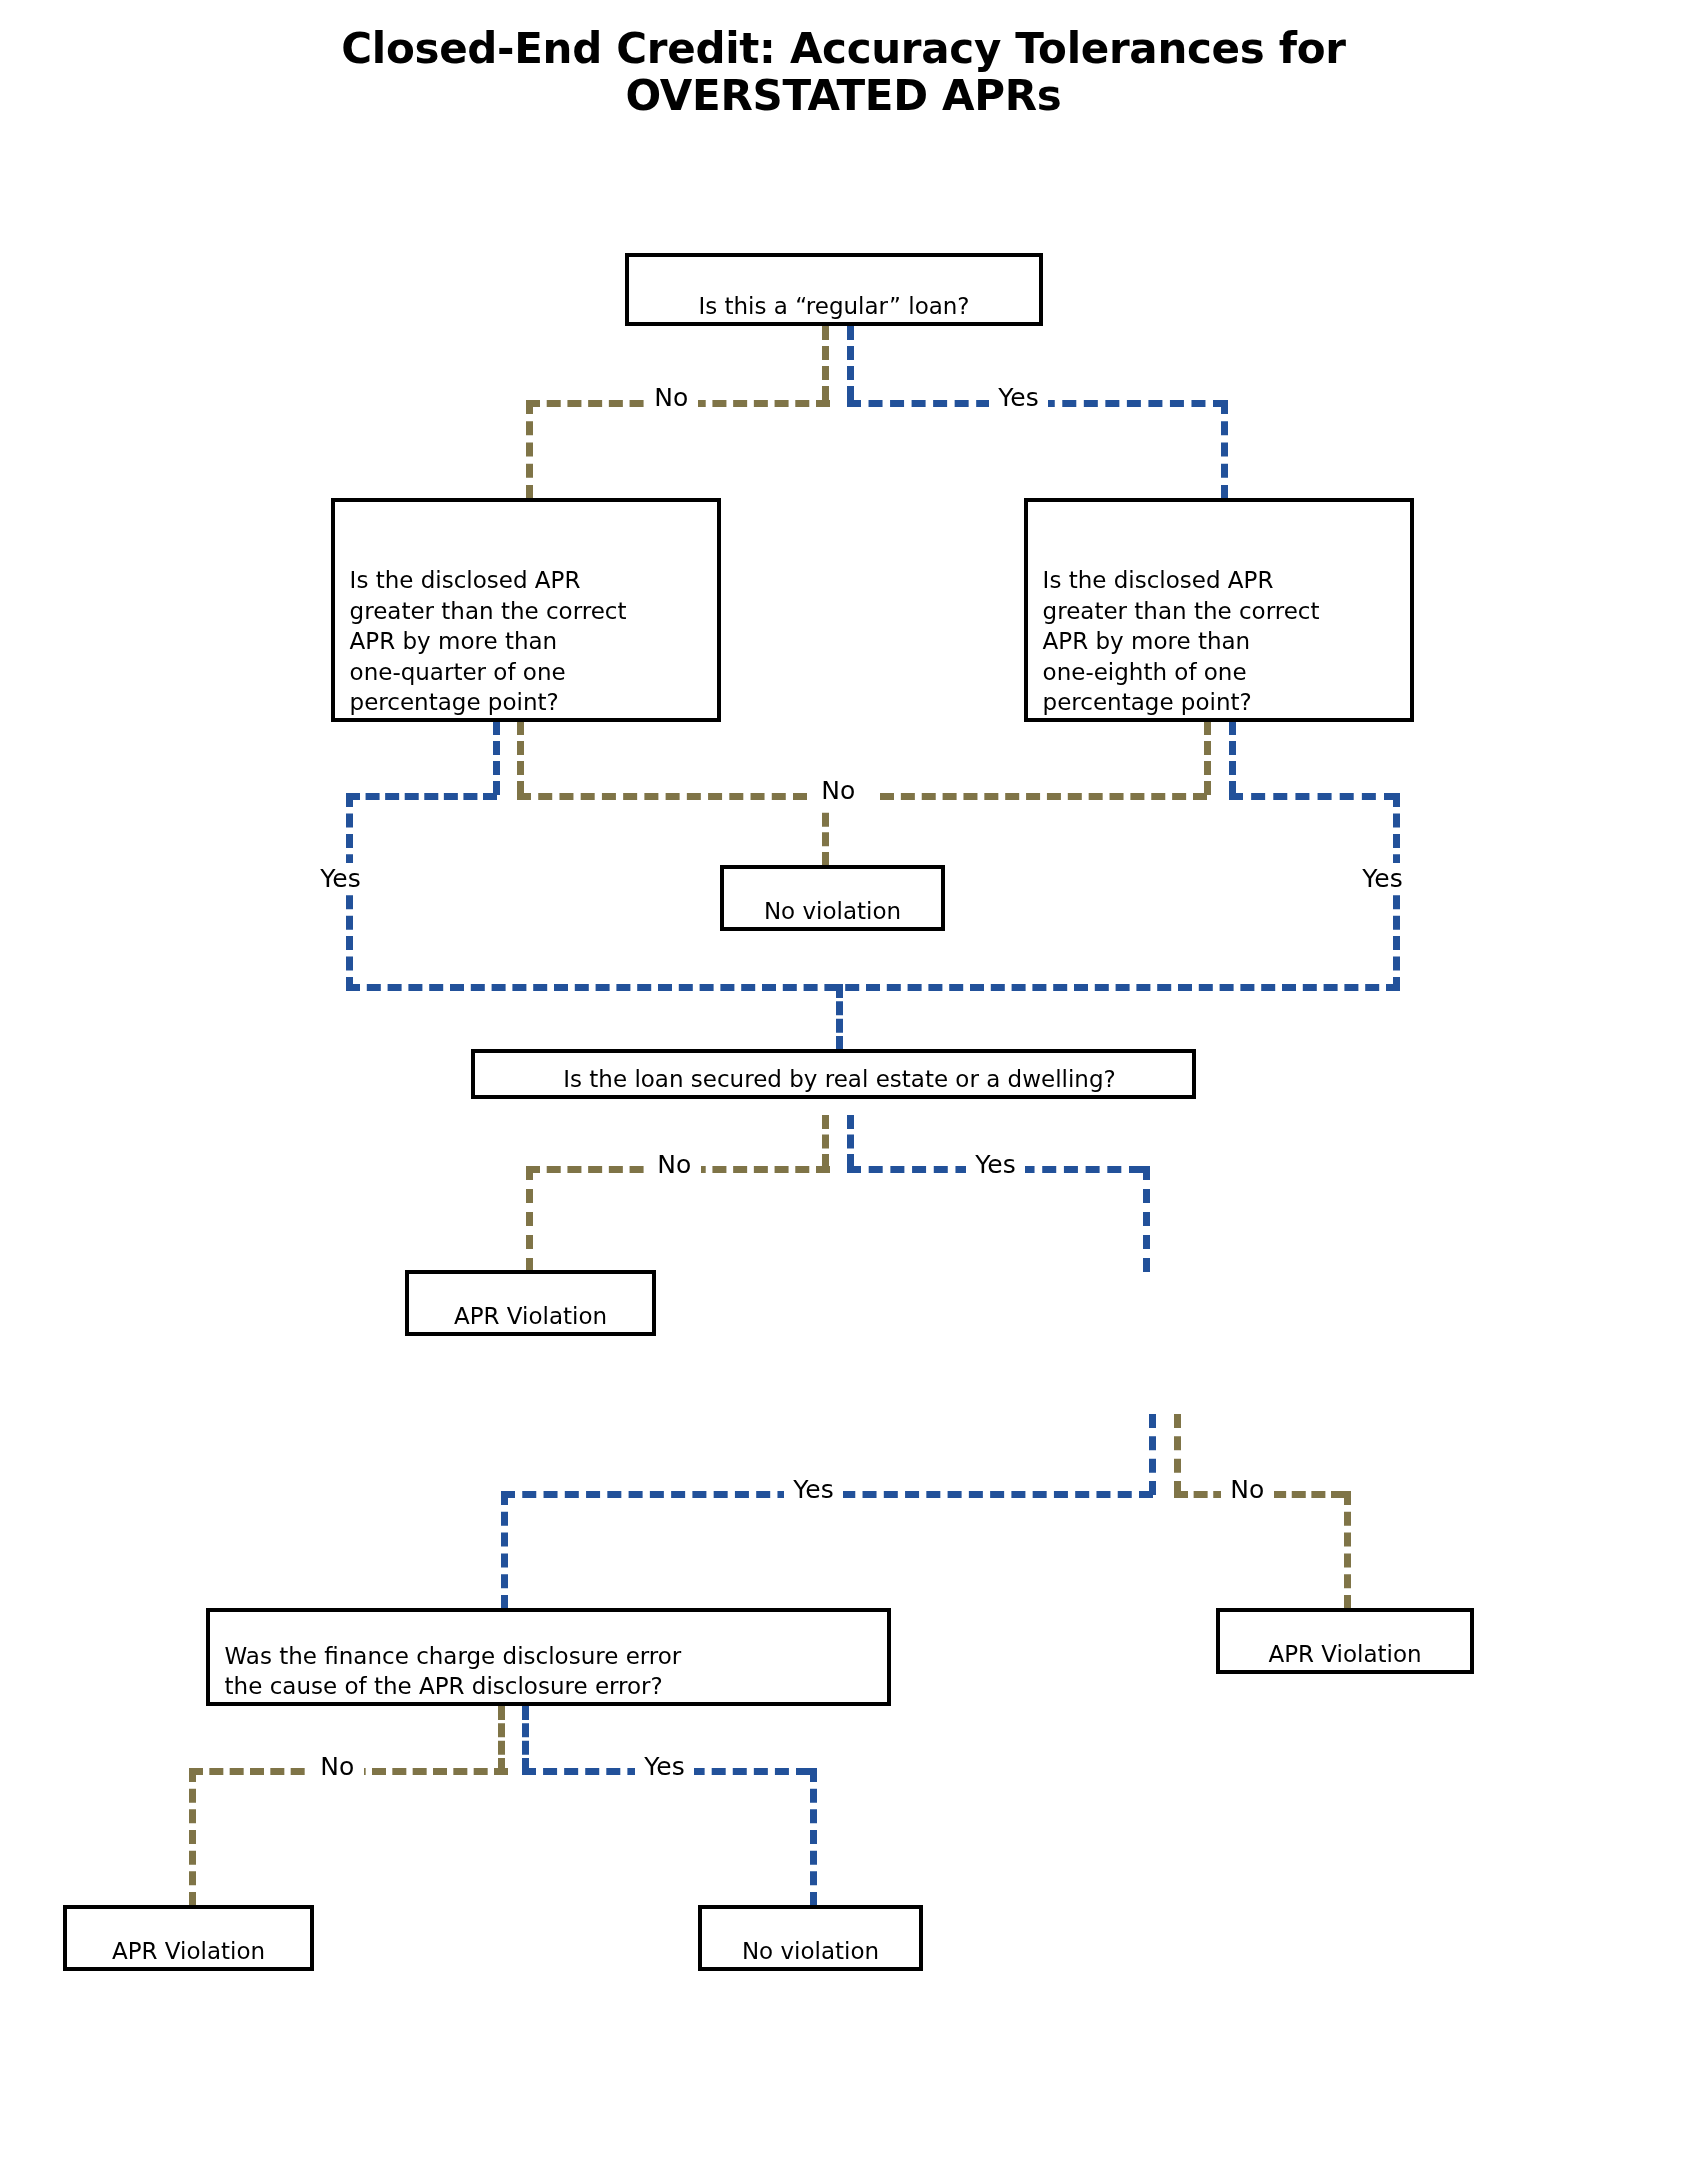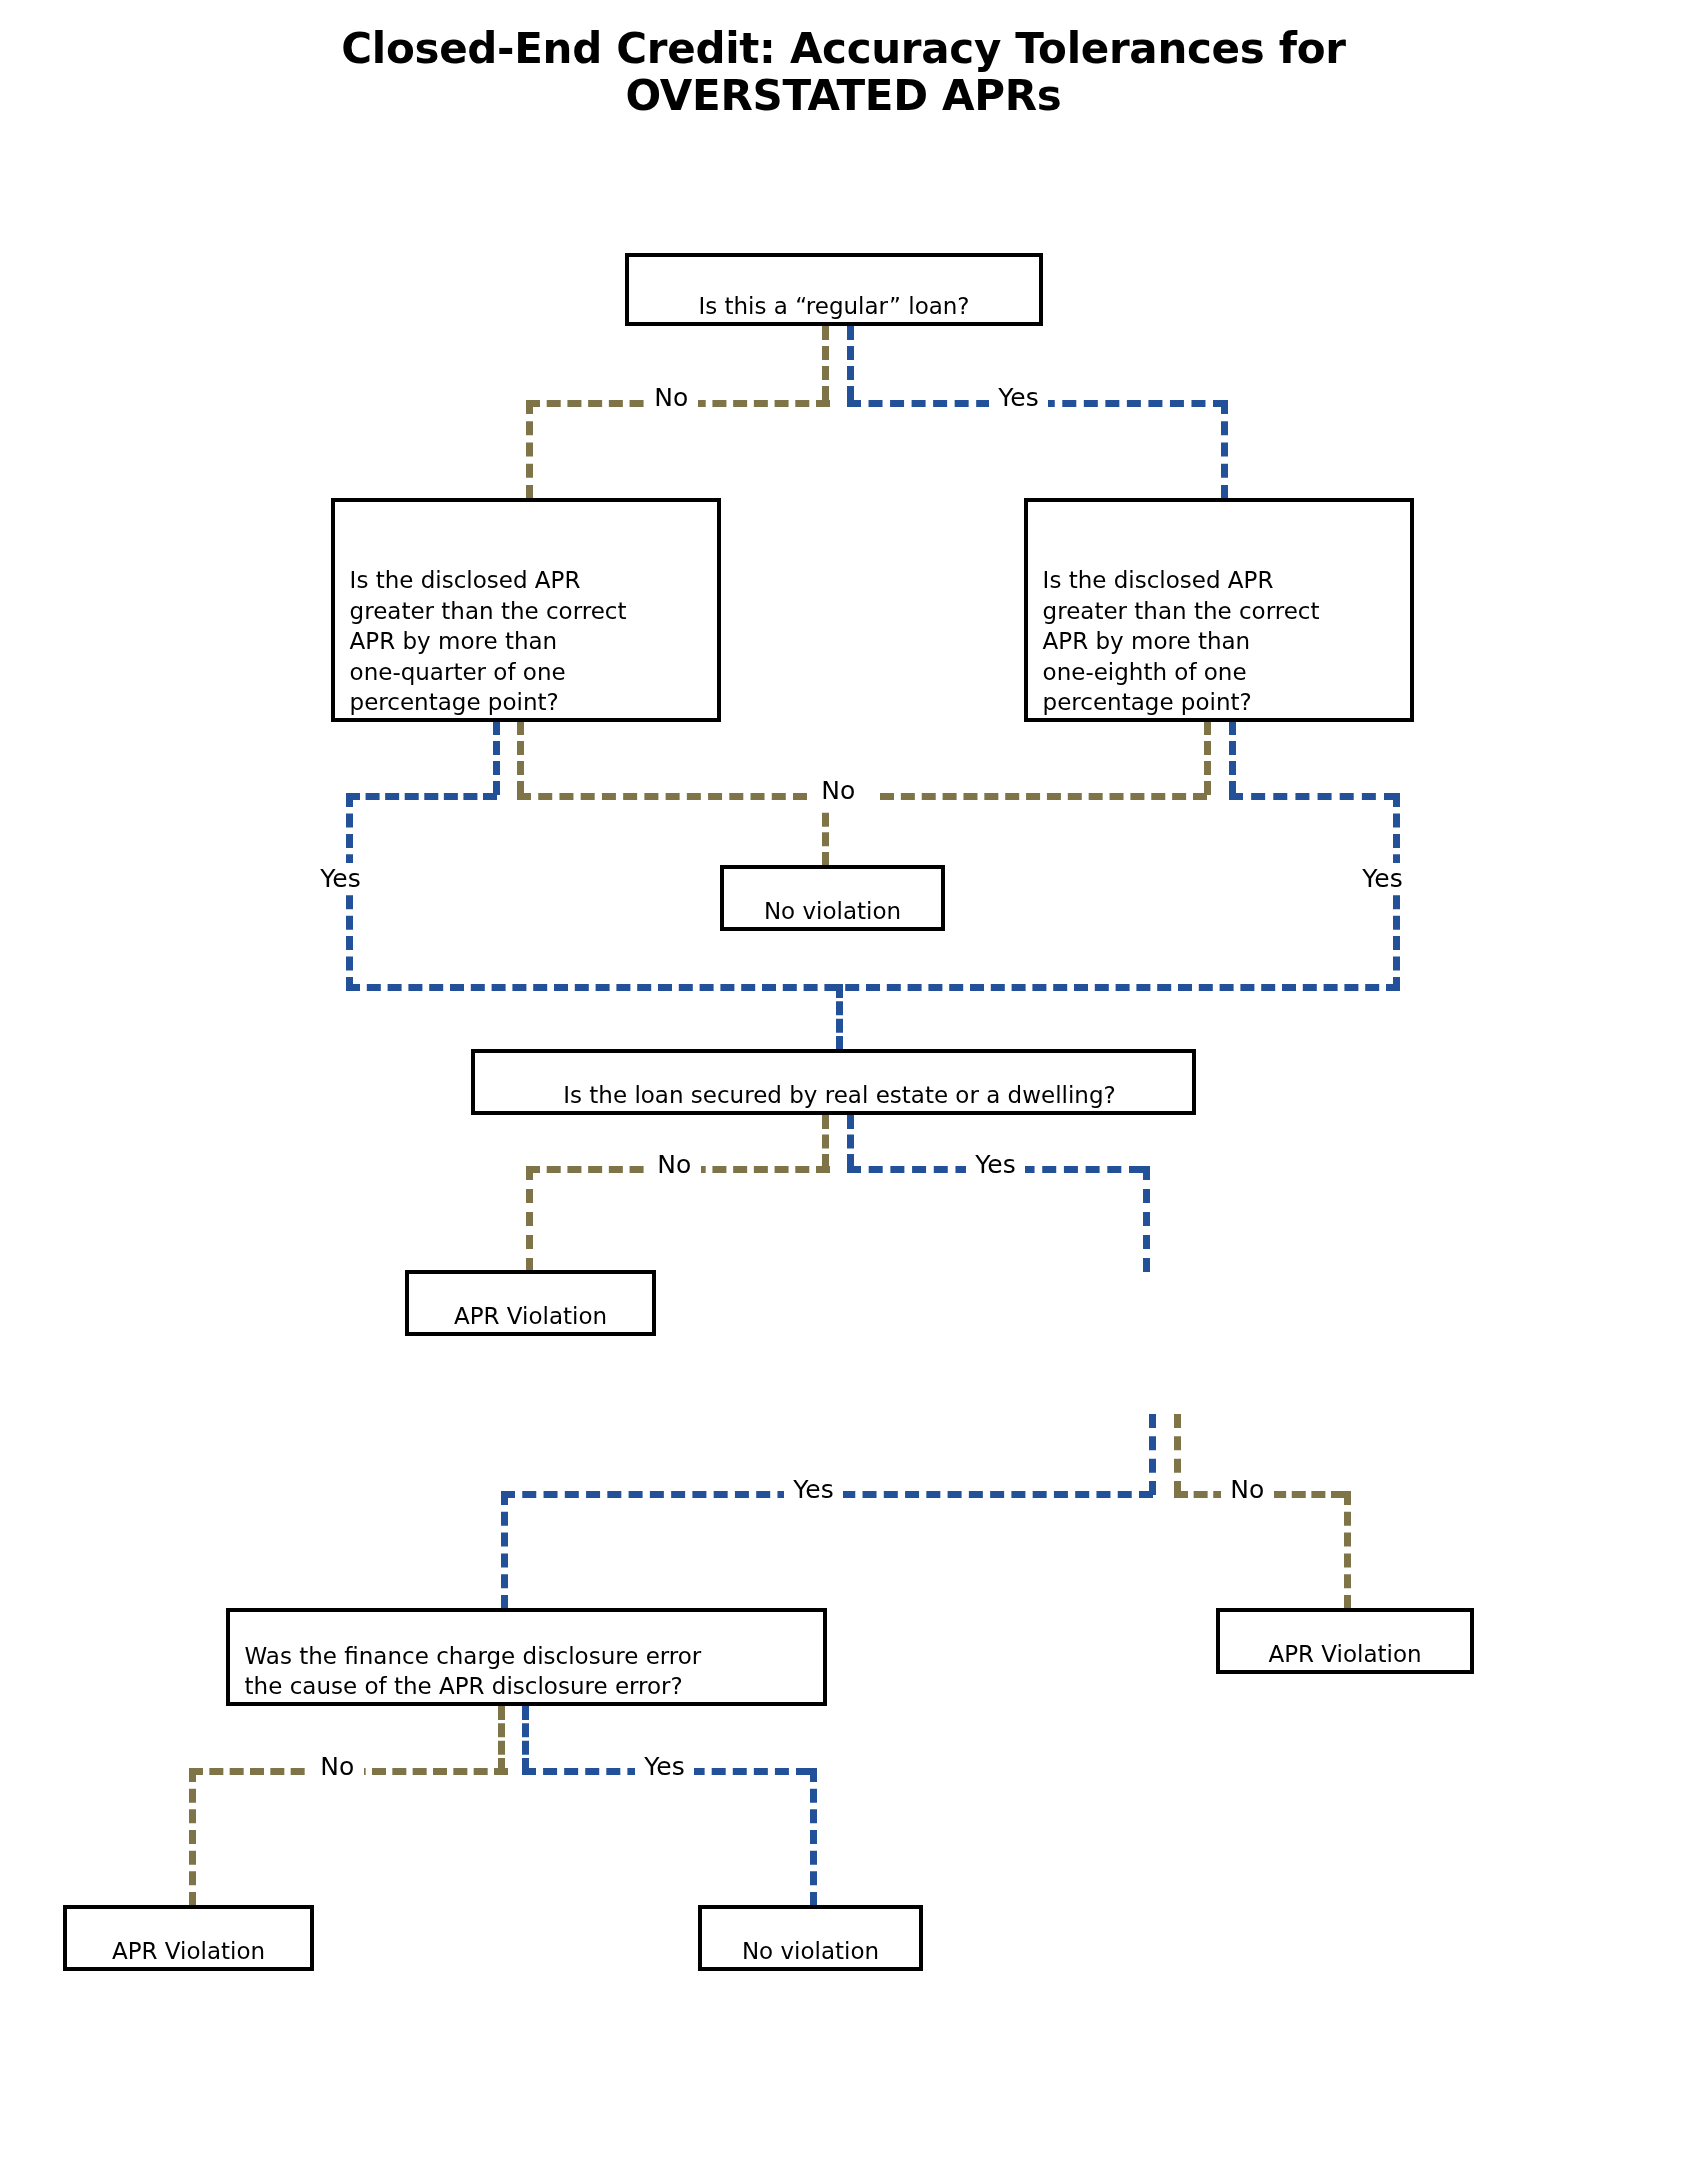--- a/index.html
+++ b/index.html
@@ -129,21 +129,21 @@
   <div class="elabel" style="left:1353px; top:863px;">Yes</div>
 
   <div class="node center" style="left:720px; top:865px; width:225px; height:66px;">
     <span class="txt">No violation</span>
   </div>
 
   <div class="seg h blue" style="left:346px; top:984px; width:1054px;"></div>
 
   <div class="seg v blue" style="left:836px; top:984px; height:66px;"></div>
 
-  <div class="node center" style="left:471px; top:1049px; width:725px; height:66px;padding-left:12px;">
+  <div class="node center" style="left:471px; top:1049px; width:725px; height:50px;padding-left:12px;">
     <span class="txt">Is the loan secured by real estate or a dwelling?</span>
   </div>
 
   <div class="seg v olive" style="left:822px; top:1115px; height:53px;"></div>
   <div class="seg v blue" style="left:847px; top:1115px; height:53px;"></div>
 
   <div class="seg h olive" style="left:526px; top:1166px; width:304px;"></div>
   <div class="seg h blue" style="left:847px; top:1166px; width:296px;"></div>
 
   <div class="elabel" style="left:648px; top:1149px;">No</div>
@@ -166,21 +166,21 @@
   <div class="elabel" style="left:784px; top:1474px;">Yes</div>
   <div class="elabel" style="left:1221px; top:1474px;">No</div>
 
   <div class="seg v blue" style="left:501px; top:1491px; height:118px;"></div>
   <div class="seg v olive" style="left:1344px; top:1491px; height:118px;"></div>
 
   <div class="node center" style="left:1216px; top:1608px; width:258px; height:66px;">
     <span class="txt">APR Violation</span>
   </div>
 
-  <div class="node left" style="left:206px; top:1608px; width:601px; height:98px;margin-left:20px;">
+  <div class="node left" style="left:206px; top:1608px; width:685px; height:98px;">
     <span class="txt">Was the finance charge disclosure error
 the cause of the APR disclosure error?</span>
   </div>
 
   <div class="seg v olive" style="left:498px; top:1706px; height:66px;"></div>
   <div class="seg v blue" style="left:522px; top:1706px; height:66px;"></div>
 
   <div class="seg h olive" style="left:189px; top:1768px; width:319px;"></div>
   <div class="seg h blue" style="left:522px; top:1768px; width:288px;"></div>
 

